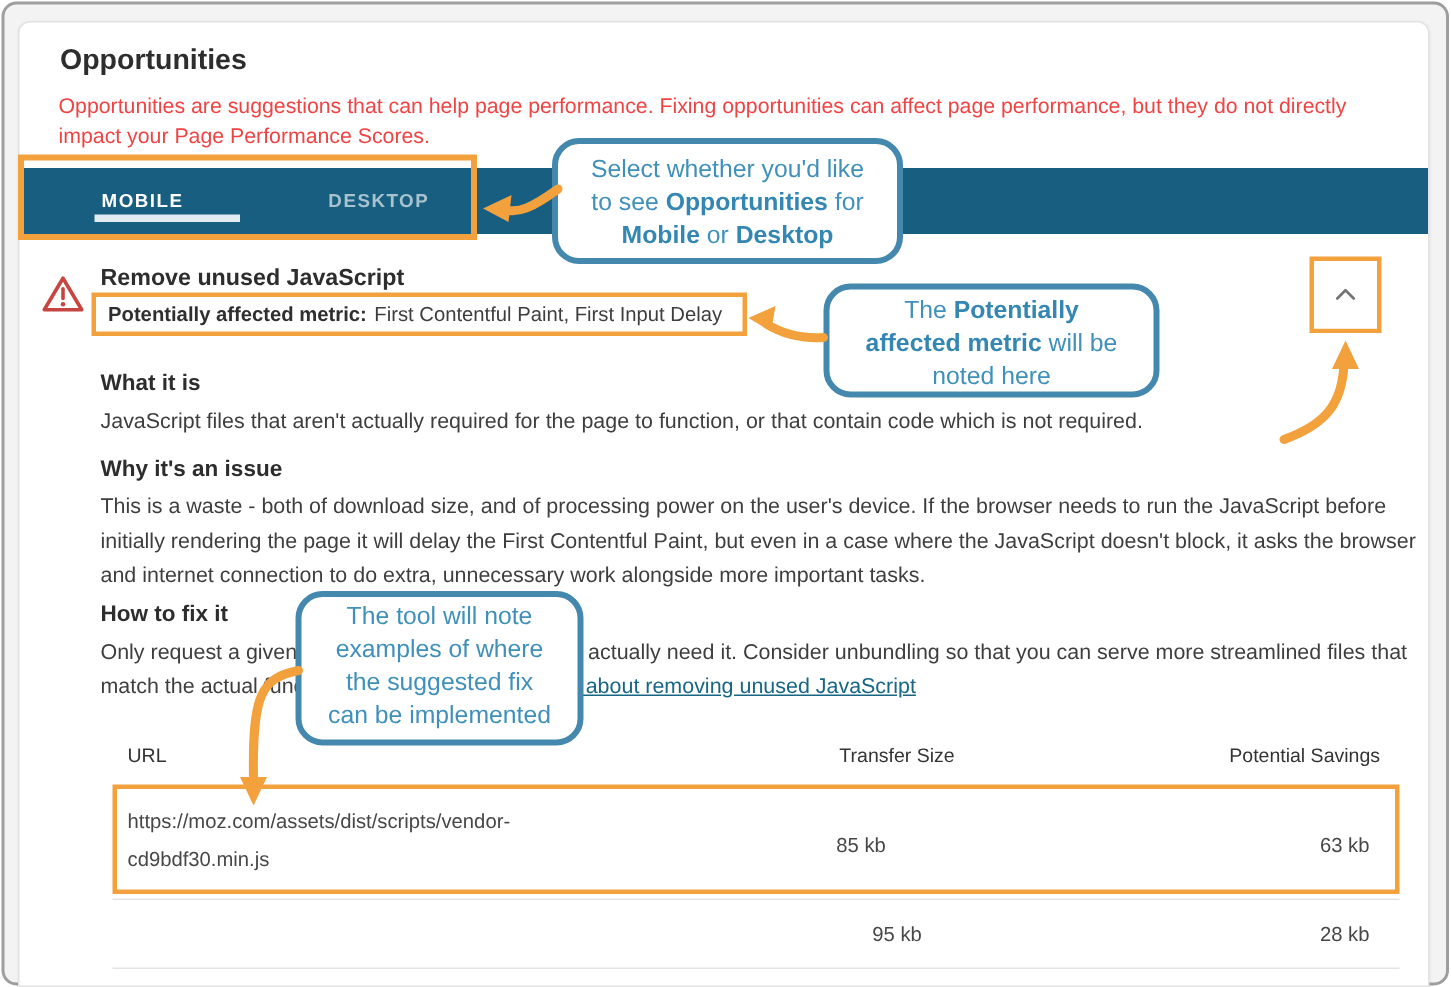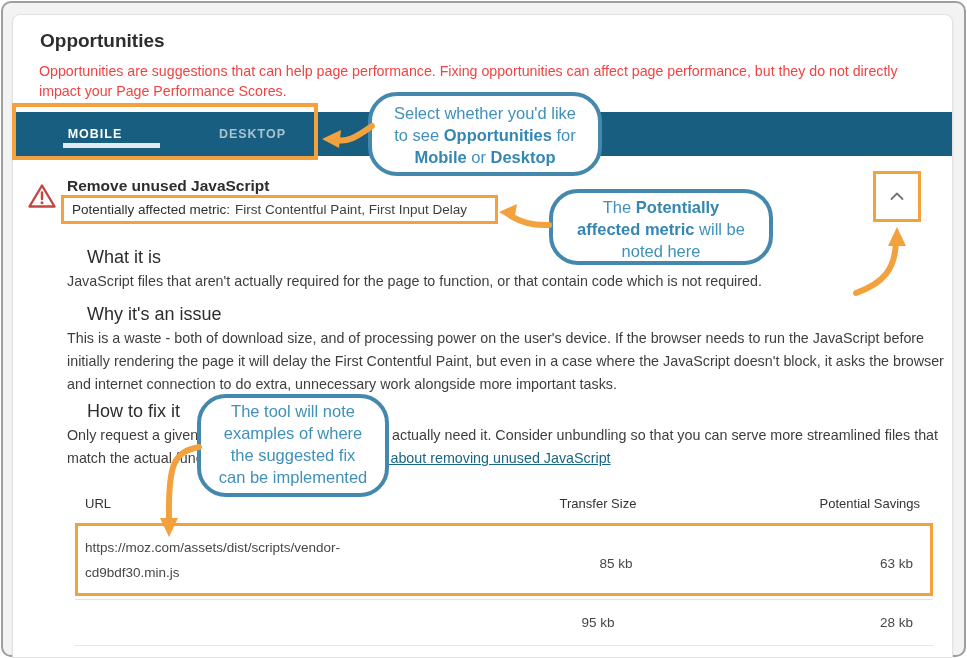--- a/index.html
+++ b/index.html
@@ -23,49 +23,49 @@
   .tab-underline { position: absolute; left: 63px; top: 143px; width: 97px; height: 5px; background: rgba(255,255,255,0.88); }
 
   .annotation-box { position: absolute; border: 4px solid #f2a13c; background: transparent; z-index: 5; }
   #tabs-highlight    { left: 12px;  top: 103px; width: 306px; height: 57px; }
   #metric-highlight  { left: 61px;  top: 195px; width: 437px; height: 29px; border-width: 3px; display: flex; align-items: center; padding: 0 8px; white-space: nowrap; }
   #expand-highlight  { left: 873px; top: 171px; width: 48px; height: 51px; border-width: 3px; background: #ffffff; display: flex; align-items: center; justify-content: center; }
   #row-highlight     { left: 75px;  top: 523px; width: 858px; height: 73px; border-width: 3px; }
 
   .warn-icon { position: absolute; left: 27px; top: 182px; width: 30px; height: 28px; }
   .opp-title { position: absolute; left: 67px; top: 177px; font-size: 15.5px; font-weight: bold; color: #2d2d2d; }
-  .metric-label { font-size: 13.5px; font-weight: normal; color: #2f2f2f; }
+  .metric-label { font-size: 13.5px; font-weight: bold; color: #2f2f2f; }
   .metric-value { font-size: 13.5px; color: #3e3e3e; margin-left: 5px; }
 
-  .sec-head { position: absolute; left: 67px; font-size: 18px; font-weight: normal; color: #2d2d2d; margin-left: 20px; }
+  .sec-head { position: absolute; left: 67px; font-size: 15px; font-weight: bold; color: #2d2d2d; }
   .sec-body { position: absolute; left: 67px; width: 880px; font-size: 14.3px; line-height: 23px; color: #3e3e3e; }
   #what-head { top: 247px; } #what-body { top: 270px; }
   #why-head  { top: 304px; } #why-body  { top: 327px; }
   #fix-head  { top: 401px; } #fix-body  { top: 424px; }
   .doc-link { color: #176684; text-decoration: underline; cursor: pointer; }
 
   
-  .callout { position: absolute; background: #ffffff; border: 4px solid #4489ad; border-radius: 29px;
+  .callout { position: absolute; background: #ffffff; border: 4px solid #4489ad; border-radius: 18px;
              text-align: center; color: #4090ba; font-size: 16.5px; line-height: 22px;
              padding: 6px 6px; z-index: 10; }
   .callout b { font-weight: bold; color: #3486b3; }
   #callout-tabs   { left: 368px; top: 92px;  width: 234px; height: 84px; }
   #callout-metric { left: 549px; top: 189px; width: 224px; height: 76px; padding-top: 3px; }
   #callout-expand { left: 738px; top: 292px; width: 195px; height: 69px; padding-top: 7px; }
   #callout-fix    { left: 197px; top: 394px; width: 192px; height: 103px; padding-top: 2px; }
 
   
   .th { position: absolute; font-size: 13px; color: #333333; }
   .cell { position: absolute; font-size: 13.5px; color: #474747; }
   #th-url      { left: 85px;  top: 496px; }
   #th-transfer { left: 480px; top: 496px; width: 236px; text-align: center; }
   #th-savings  { left: 700px; top: 496px; width: 220px; text-align: right; }
   .url { white-space: pre-line; line-height: 25px; }
   #r1-url      { left: 85px;  top: 535px; width: 310px; }
-  #r1-transfer { left: 498px; top: 556px; width: 236px; text-align: center; }
+  #r1-transfer { left: 456px; top: 556px; width: 236px; text-align: center; }
   #r1-savings  { left: 700px; top: 556px; width: 213px; text-align: right; }
   .row2 { position: absolute; left: 75px; top: 599px; width: 858px; height: 47px;
           border-top: 1px solid #e4e4e4; border-bottom: 1px solid #e4e4e4; }
   #r2-url      { left: 85px;  top: 615px; width: 420px; }
   #r2-transfer { left: 480px; top: 615px; width: 236px; text-align: center; }
   #r2-savings  { left: 700px; top: 615px; width: 213px; text-align: right; }
 
   #arrow-overlay { position: absolute; inset: 0; z-index: 20; pointer-events: none; }
   .expand-btn { width: 100%; height: 100%; background: #fff; border: 0; display: flex; align-items: center; justify-content: center; cursor: pointer; }
 </style>

